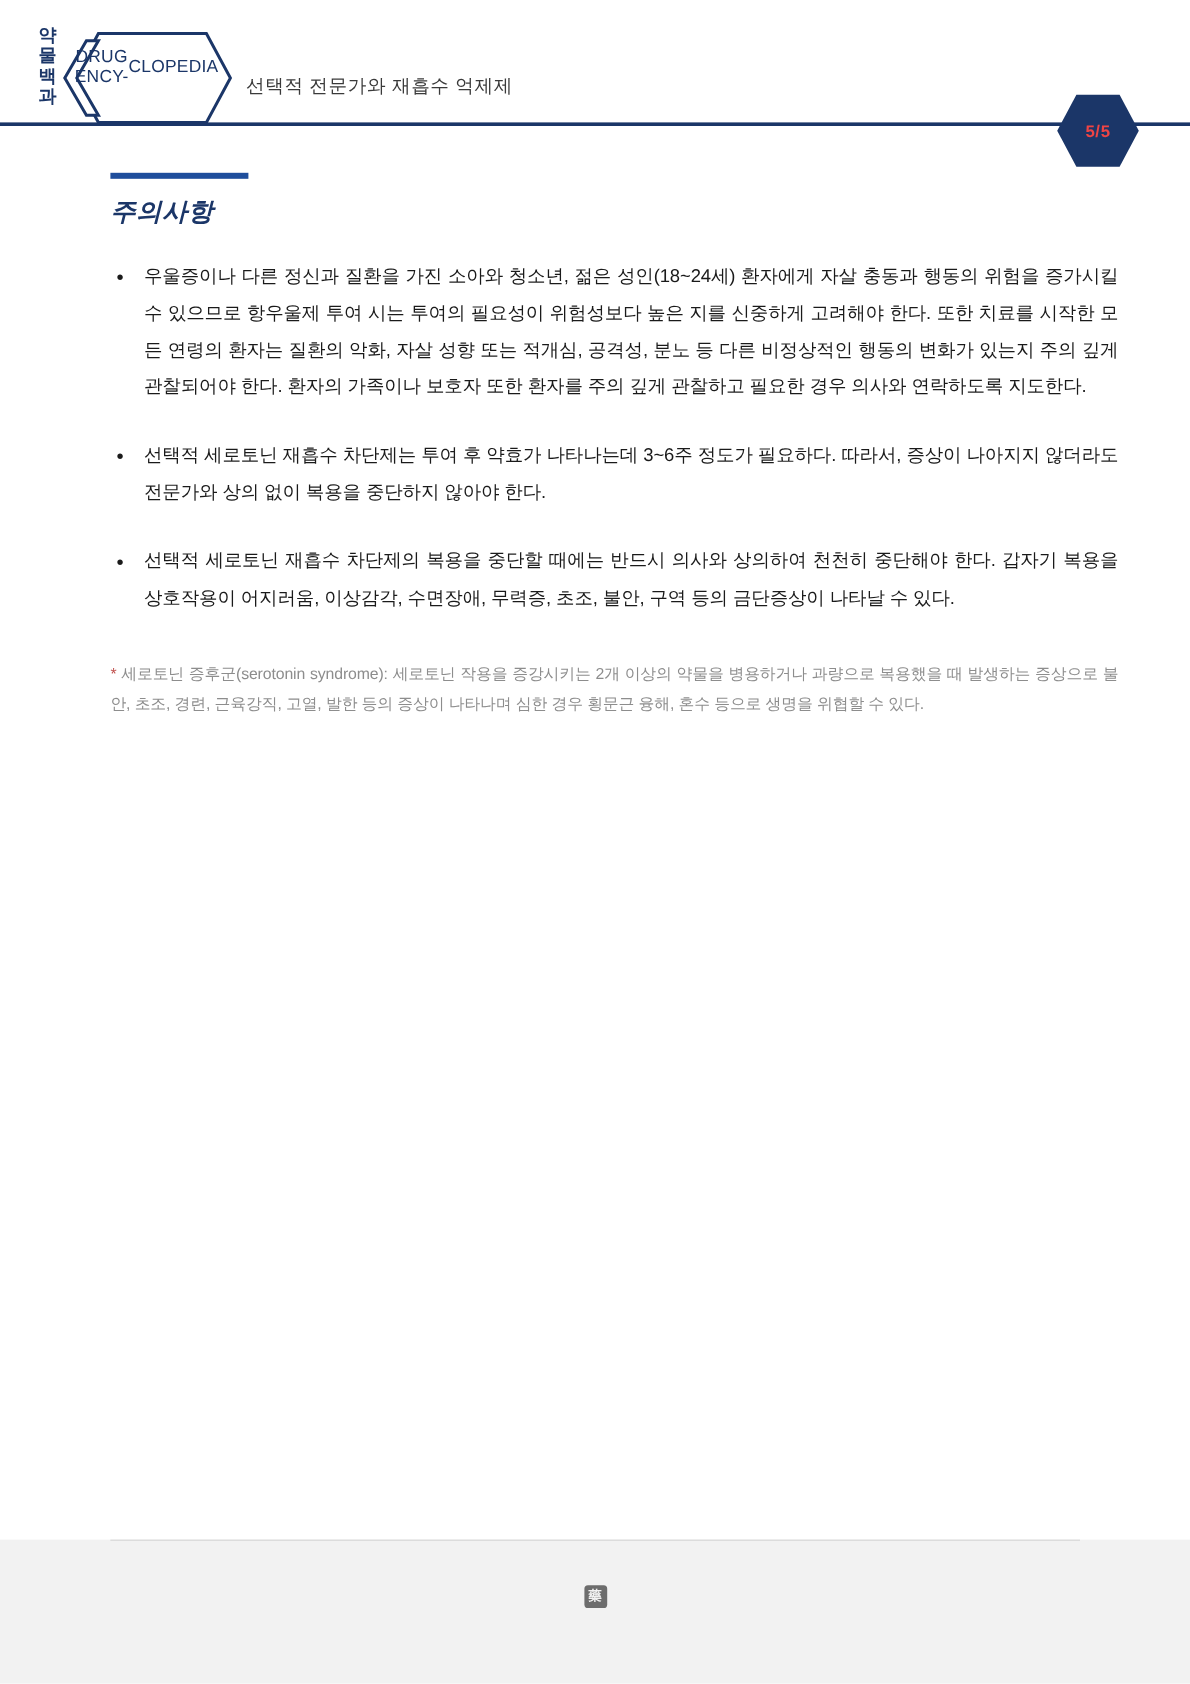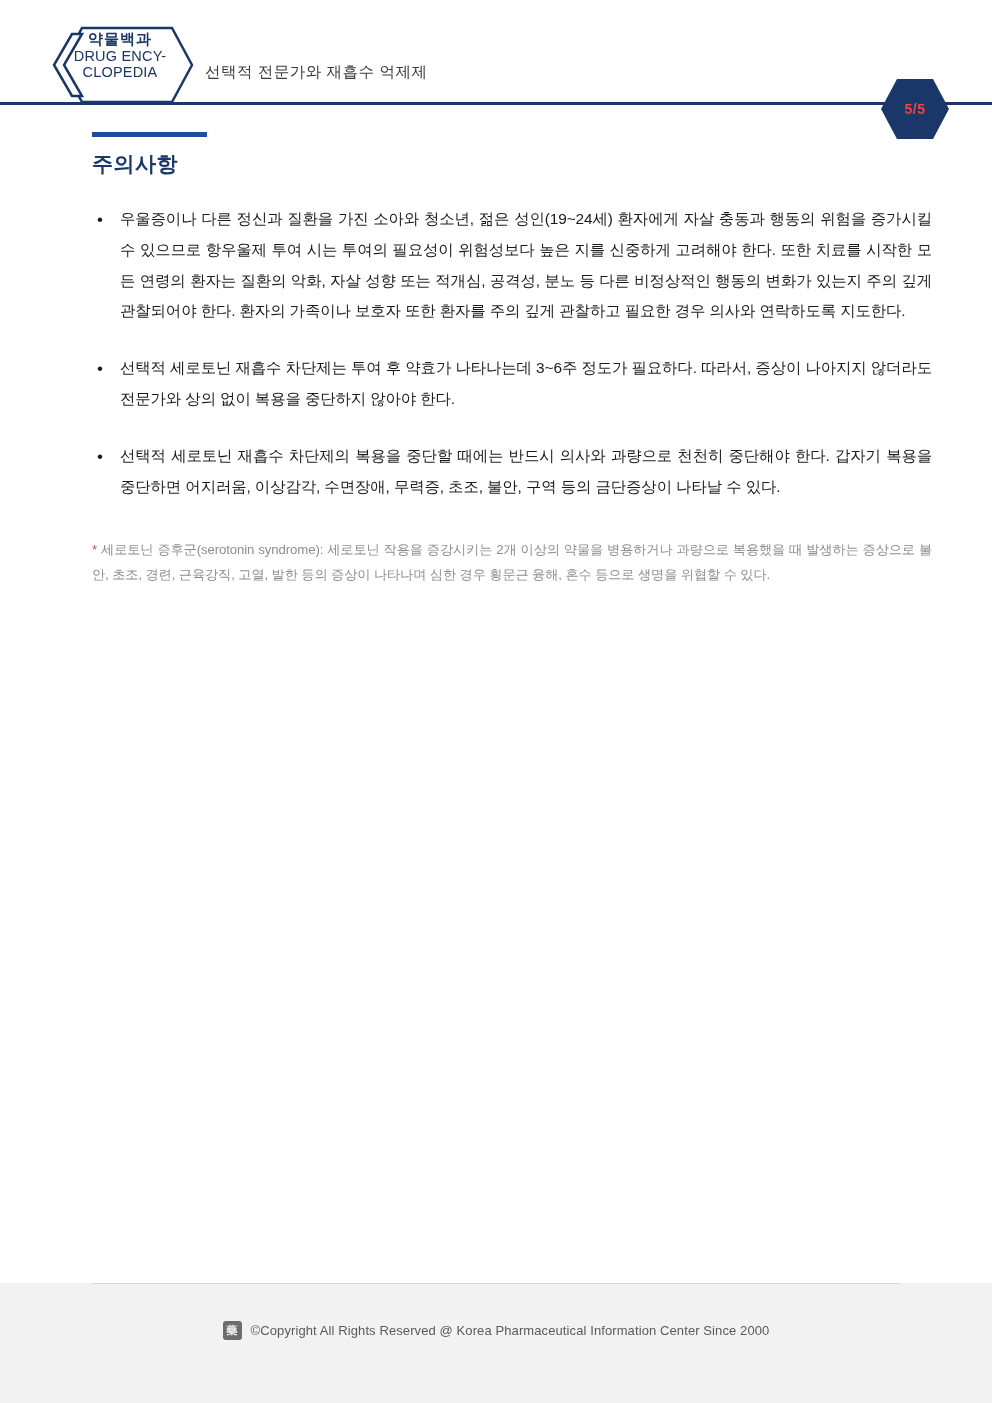--- a/index.html
+++ b/index.html
@@ -35,26 +35,26 @@
   .logo-hex {
     position: absolute;
     left: 44px;
     top: 26px;
     width: 150px;
     height: 78px;
   }
   .logo-hex svg { display: block; }
   .logo-text {
     position: absolute;
-    left: 45px;
+    left: 32px;
     top: 26px;
     width: 150px;
     height: 60px;
     display: flex;
-    flex-direction: column;
+    flex-direction: row;
     align-items: center;
     justify-content: center;
     line-height: 1.12;
     pointer-events: none;
   }
   .logo-kr {
     font-size: 15px;
     font-weight: 700;
     color: #1b3668;
     letter-spacing: 1px;
@@ -100,22 +100,23 @@
 
   
   .content {
     position: absolute;
     left: 0;
     top: 120px;
     width: 992px;
   }
   .section-head {
     margin-left: 92px;
-    margin-top: 12px;
+    margin-top: 24px;
     width: 120px;
+    font-style: italic;
   }
   .section-bar {
     width: 115px;
     height: 5px;
     background: #1f4e9c;
   }
   .section-title {
     margin-top: 13px;
     font-size: 21px;
     font-weight: 700;
@@ -247,28 +248,27 @@
 </div>
 
 <div class="content">
 
   <div class="section-head">
     <div class="section-bar"></div>
     <div class="section-title">주의사항</div>
   </div>
 
   <ul class="bullets">
-    <li>우울증이나 다른 정신과 질환을 가진 소아와 청소년, 젊은 성인(19~24세) 환자에게 자살 충동과 행동의 위험을 증가시킬 수 있으므로 항우울제 투여 시는 투여의 필요성이 위험성보다 높은 지를 신중하게 고려해야 한다. 또한 치료를 시작한 모든 연령의 환자는 질환의 악화, 자살 성향 또는 적개심, 공격성, 분노 등 다른 비정상적인 행동의 변화가 있는지 주의 깊게 관찰되어야 한다. 환자의 가족이나 보호자 또한 환자를 주의 깊게 관찰하고 필요한 경우 의사와 연락하도록 지도한다.</li>
+    <li>우울증이나 다른 정신과 질환을 가진 소아와 청소년, 젊은 성인(18~24세) 환자에게 자살 충동과 행동의 위험을 증가시킬 수 있으므로 항우울제 투여 시는 투여의 필요성이 위험성보다 높은 지를 신중하게 고려해야 한다. 또한 치료를 시작한 모든 연령의 환자는 질환의 악화, 자살 성향 또는 적개심, 공격성, 분노 등 다른 비정상적인 행동의 변화가 있는지 주의 깊게 관찰되어야 한다. 환자의 가족이나 보호자 또한 환자를 주의 깊게 관찰하고 필요한 경우 의사와 연락하도록 지도한다.</li>
     <li>선택적 세로토닌 재흡수 차단제는 투여 후 약효가 나타나는데 3~6주 정도가 필요하다. 따라서, 증상이 나아지지 않더라도 전문가와 상의 없이 복용을 중단하지 않아야 한다.</li>
-    <li>선택적 세로토닌 재흡수 차단제의 복용을 중단할 때에는 반드시 의사와 과량으로 천천히 중단해야 한다. 갑자기 복용을 중단하면 어지러움, 이상감각, 수면장애, 무력증, 초조, 불안, 구역 등의 금단증상이 나타날 수 있다.</li>
+    <li>선택적 세로토닌 재흡수 차단제의 복용을 중단할 때에는 반드시 의사와 상의하여 천천히 중단해야 한다. 갑자기 복용을 상호작용이 어지러움, 이상감각, 수면장애, 무력증, 초조, 불안, 구역 등의 금단증상이 나타날 수 있다.</li>
   </ul>
 
   <div class="footnote"><span class="fn-mark">*</span><span>세로토닌 증후군(serotonin syndrome): 세로토닌 작용을 증강시키는 2개 이상의 약물을 병용하거나 과량으로 복용했을 때 발생하는 증상으로 불안, 초조, 경련, 근육강직, 고열, 발한 등의 증상이 나타나며 심한 경우 횡문근 융해, 혼수 등으로 생명을 위협할 수 있다.</span></div>
 
 </div>
 
 <div class="footer">
   <div class="footer-rule"></div>
   <div class="footer-inner">
     <div class="footer-mark">藥</div>
-    <div class="footer-text">©Copyright All Rights Reserved @ Korea Pharmaceutical Information Center Since 2000</div>
   </div>
 </div>
 
 </body></html>

